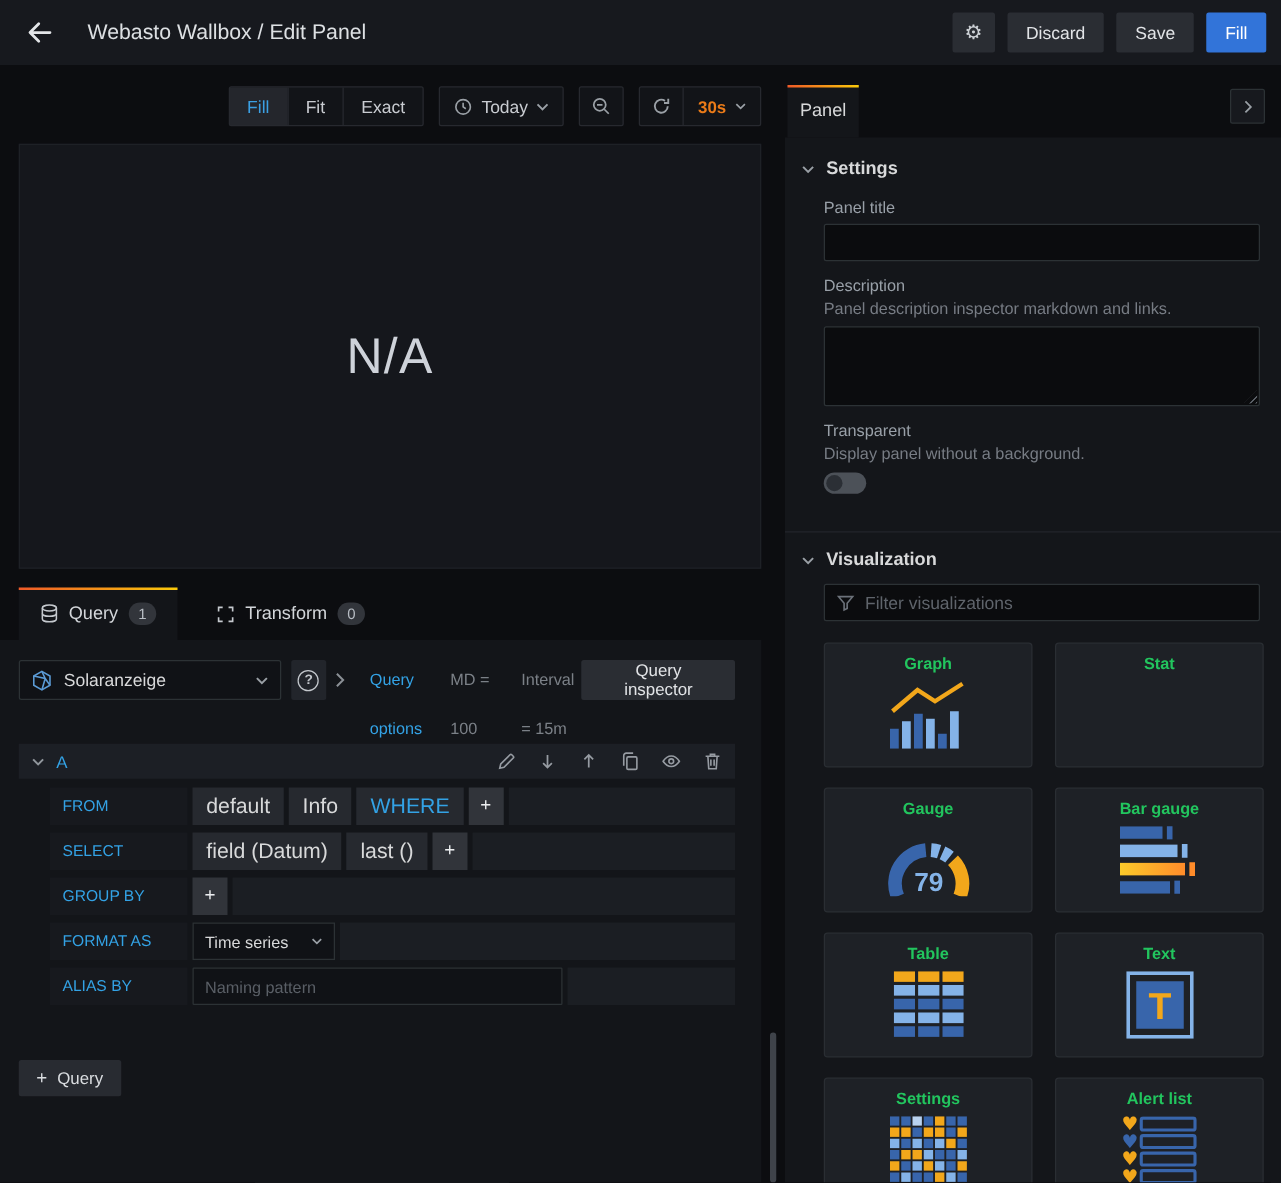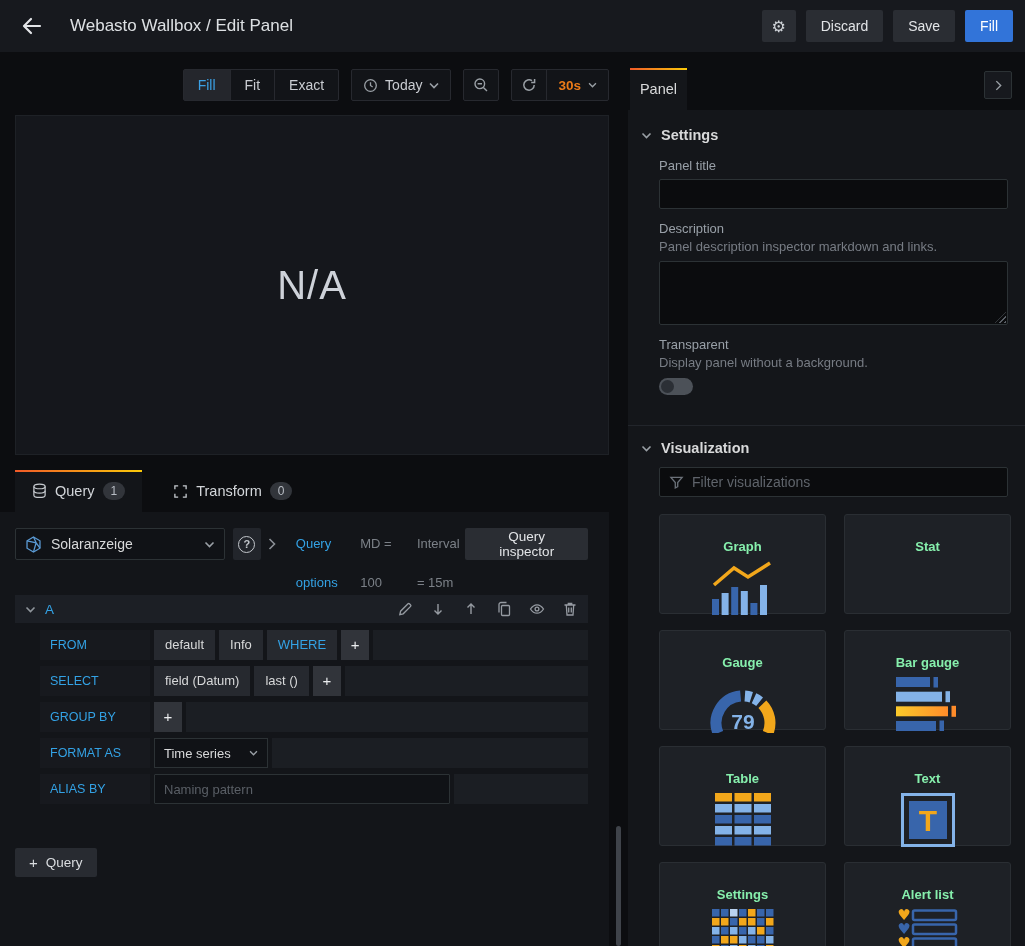--- a/index.html
+++ b/index.html
@@ -70,21 +70,21 @@
 
   .ref-header { height:28px; background:#1c1f25; display:flex; align-items:center; gap:9px;
     padding:0 10px; margin-bottom:7px; }
   .ref-id { color:#33a2e5; font-size:13.5px; font-weight:500; }
   .ref-icons { margin-left:auto; display:flex; align-items:center; gap:17px; }
   .row-icon { width:16px; height:16px; color:#969ba2; display:flex; align-items:center; justify-content:center; }
 
   .qrow { display:flex; gap:4px; height:30px; margin:0 0 6px 25px; }
   .qlabel { width:110px; background:#17191e; color:#33a2e5; font-size:12.5px; font-weight:500;
     line-height:30px; padding-left:10px; }
-  .qpart { background:#26292f; color:#d8d9da; font-size:13px; line-height:30px; padding:0 11px; }
+  .qpart { background:#26292f; color:#d8d9da; font-size:17px; line-height:30px; padding:0 11px; }
   .qpart.kw { color:#33a2e5; font-weight:500; }
   .qplus { width:28px; background:#31343a; color:#eceef0; font-size:15px; line-height:30px; text-align:center; }
   .qfill { flex:1; background:#1b1e23; }
   .qselect { width:114px; background:#101216; border:1px solid #2c3235; display:flex; align-items:center;
     justify-content:space-between; padding:0 9px; color:#d8d9da; font-size:13px; }
   .qinput { width:296px; background:#101216; border:1px solid #2c3235; border-radius:1px;
     color:#d8d9da; padding:0 9px; font-size:13px; }
   .qinput::placeholder { color:#5a5f66; }
   .add-query { margin-top:38px; height:29px; padding:0 14px; background:#282b31; border-radius:2px;
     color:#dadde0; font-size:13.5px; font-weight:500; display:inline-flex; align-items:center; gap:8px; }
@@ -124,21 +124,21 @@
   .divider { margin:30px 0 14px -10px; width:397px; border-top:1px solid #22252b; }
   .filter-wrap { position:relative; margin:11px 0 0 21px; width:349px; height:30px; }
   .filter-wrap input { width:100%; height:100%; background:#0b0c0e; border:1px solid #2c3235;
     border-radius:2px; color:#d8d9da; font-size:14px; padding:0 8px 0 32px; }
   .filter-wrap input::placeholder { color:#5f646b; }
   .funnel { position:absolute; left:10px; top:8px; }
   .viz-grid { margin:17px 0 0 21px; display:grid; grid-template-columns:167px 167px;
     column-gap:18px; row-gap:16px; }
   .viz-card { height:100px; background:#1e2126; border:1px solid #2a2e33; border-radius:3px;
     display:flex; flex-direction:column; align-items:center; padding-top:8px; }
-  .viz-label { font-size:13px; font-weight:600; color:#86efac;margin-top:16px; }
+  .viz-label { font-size:13px; font-weight:600; color:#22c55e; }
   .viz-icon { margin-top:7px; }
 </style>
 </head>
 <body>
 
 <div id="app">
 
   <div class="topbar">
     <button class="back-btn">
       <span>

